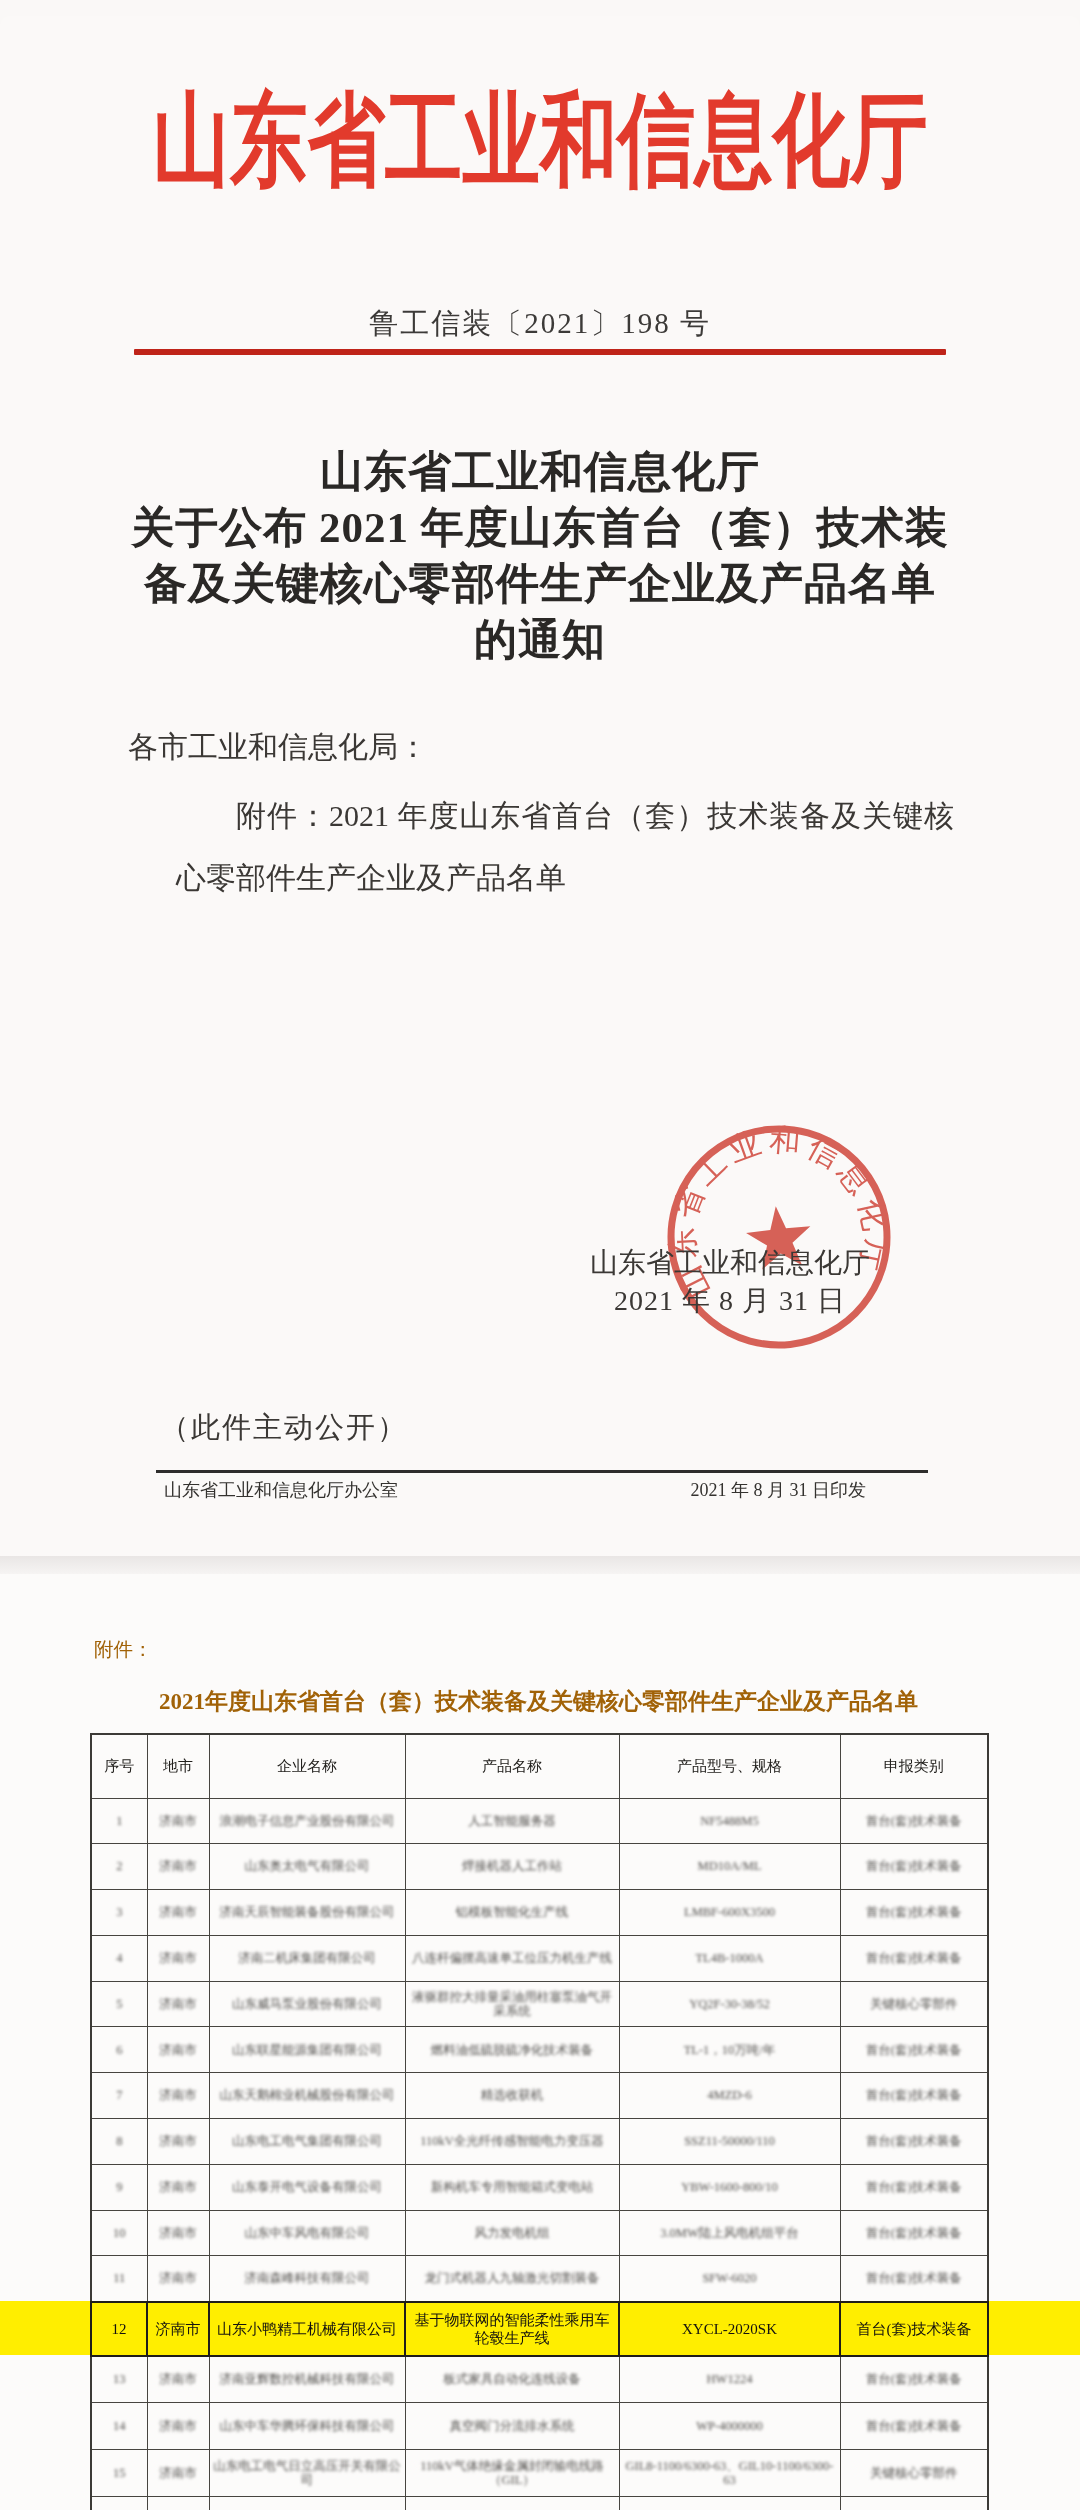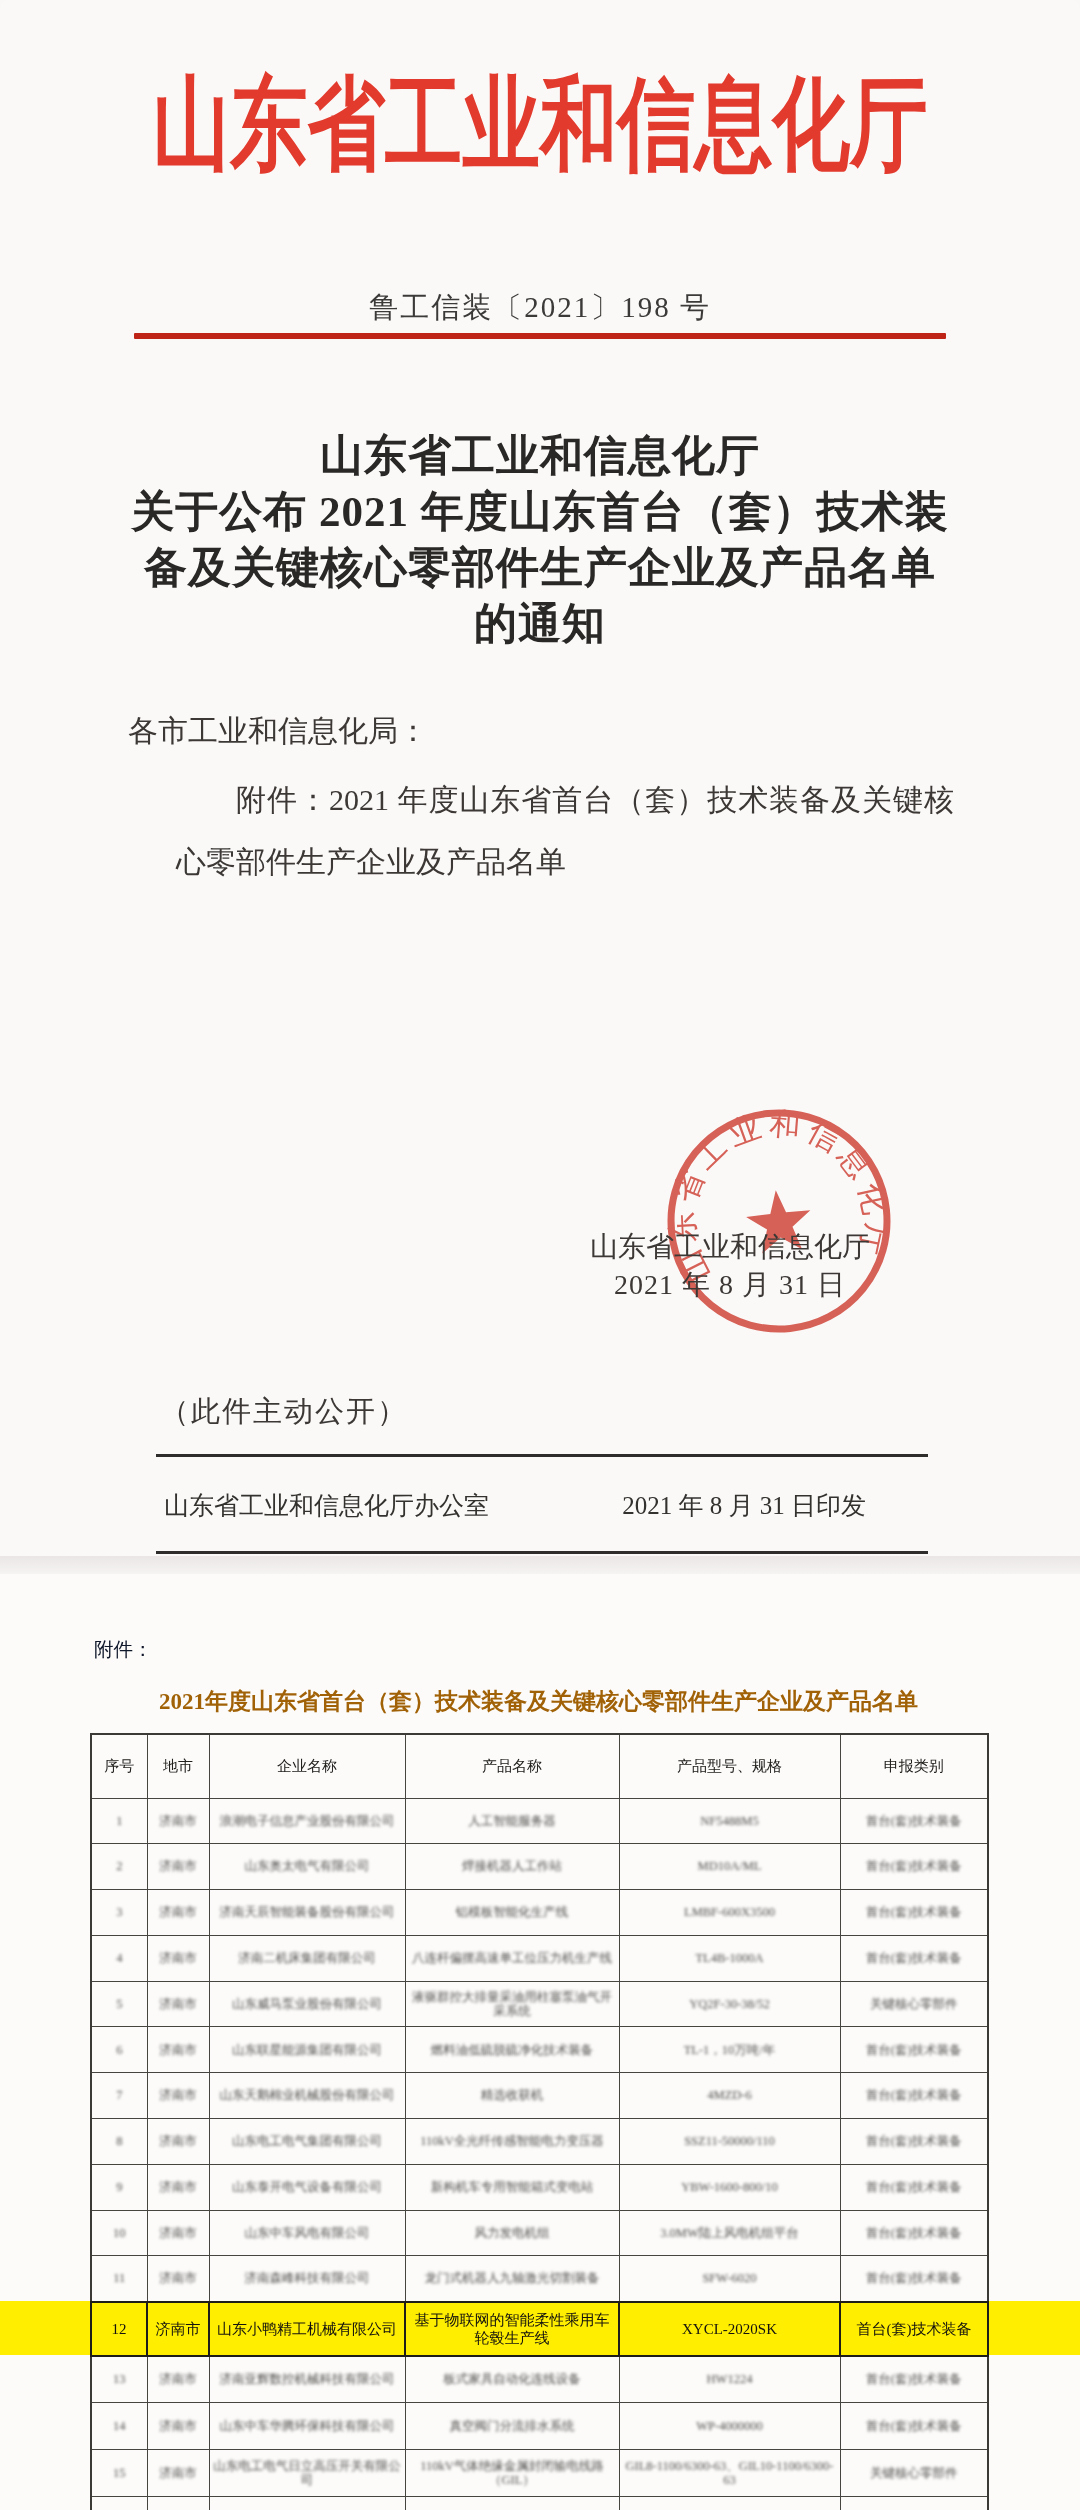--- a/index.html
+++ b/index.html
@@ -2,21 +2,21 @@
 <html><head>
 <meta charset="utf-8">
 <style>
   html,body{margin:0;padding:0;background:#f3f1f0;}
   #canvas{
     position:relative;width:1080px;height:2510px;overflow:hidden;
     font-family:"Liberation Serif","DejaVu Serif",serif;
     background:#faf8f7;
   }
   .page{position:absolute;left:0;width:1080px;}
-  .page1{top:0;height:1884px;background:#fbf9f8;border-radius:10px;}
+  .page1{top:16px;height:1884px;background:#fbf9f8;border-radius:10px;}
   .page-gap{position:absolute;top:1556px;left:0;width:1080px;height:18px;
     background:linear-gradient(#e9e6e5,#f6f4f3);}
   .page2{top:1574px;height:936px;background:#fcfbfa;}
 
   
   .letterhead{
     position:absolute;top:64px;left:0;width:1080px;text-align:center;
     font-size:102px;line-height:122px;font-weight:900;color:#e23a2c;
     transform:scaleX(.76);transform-origin:center;white-space:nowrap;
   }
@@ -45,28 +45,28 @@
   .sign-block .sign-date{letter-spacing:1px;}
   .disclosure{
     position:absolute;top:1392px;left:160px;
     font-size:29px;color:#3b3835;letter-spacing:2px;
   }
   .foot-rule{position:absolute;left:156px;width:772px;height:3px;background:#2e2d2c;}
   .foot-rule.top{top:1454px;}
   .foot-rule.bottom{top:1551px;}
   .footer-row{
     position:absolute;top:1462px;left:156px;width:772px;height:86px;
-    display:flex;justify-content:space-between;align-items:center;
-    font-size:25px;color:#34322f;
+    display:flex;justify-content:space-between;align-items:flex-start;
+    font-size:18px;color:#34322f;
   }
   .footer-row .office{padding-left:8px;}
   .footer-row .printdate{padding-right:62px;}
 
   
-  .attach-label{position:absolute;top:62px;left:94px;font-size:19.5px;color:#0f172a;}
+  .attach-label{position:absolute;top:62px;left:94px;font-size:19.5px;color:#a16207;}
   .table-title{
     position:absolute;top:112px;left:90px;width:897px;text-align:center;
     font-size:23px;font-weight:700;color:#a16207;
   }
   .hl-band{position:absolute;top:727px;left:0;width:1080px;height:54px;
     background:#ffee00;z-index:1;}
   .tbl-wrap{position:absolute;top:159px;left:90px;width:897px;z-index:2;}
   table.products{
     border-collapse:collapse;table-layout:fixed;width:897px;
     background:transparent;

